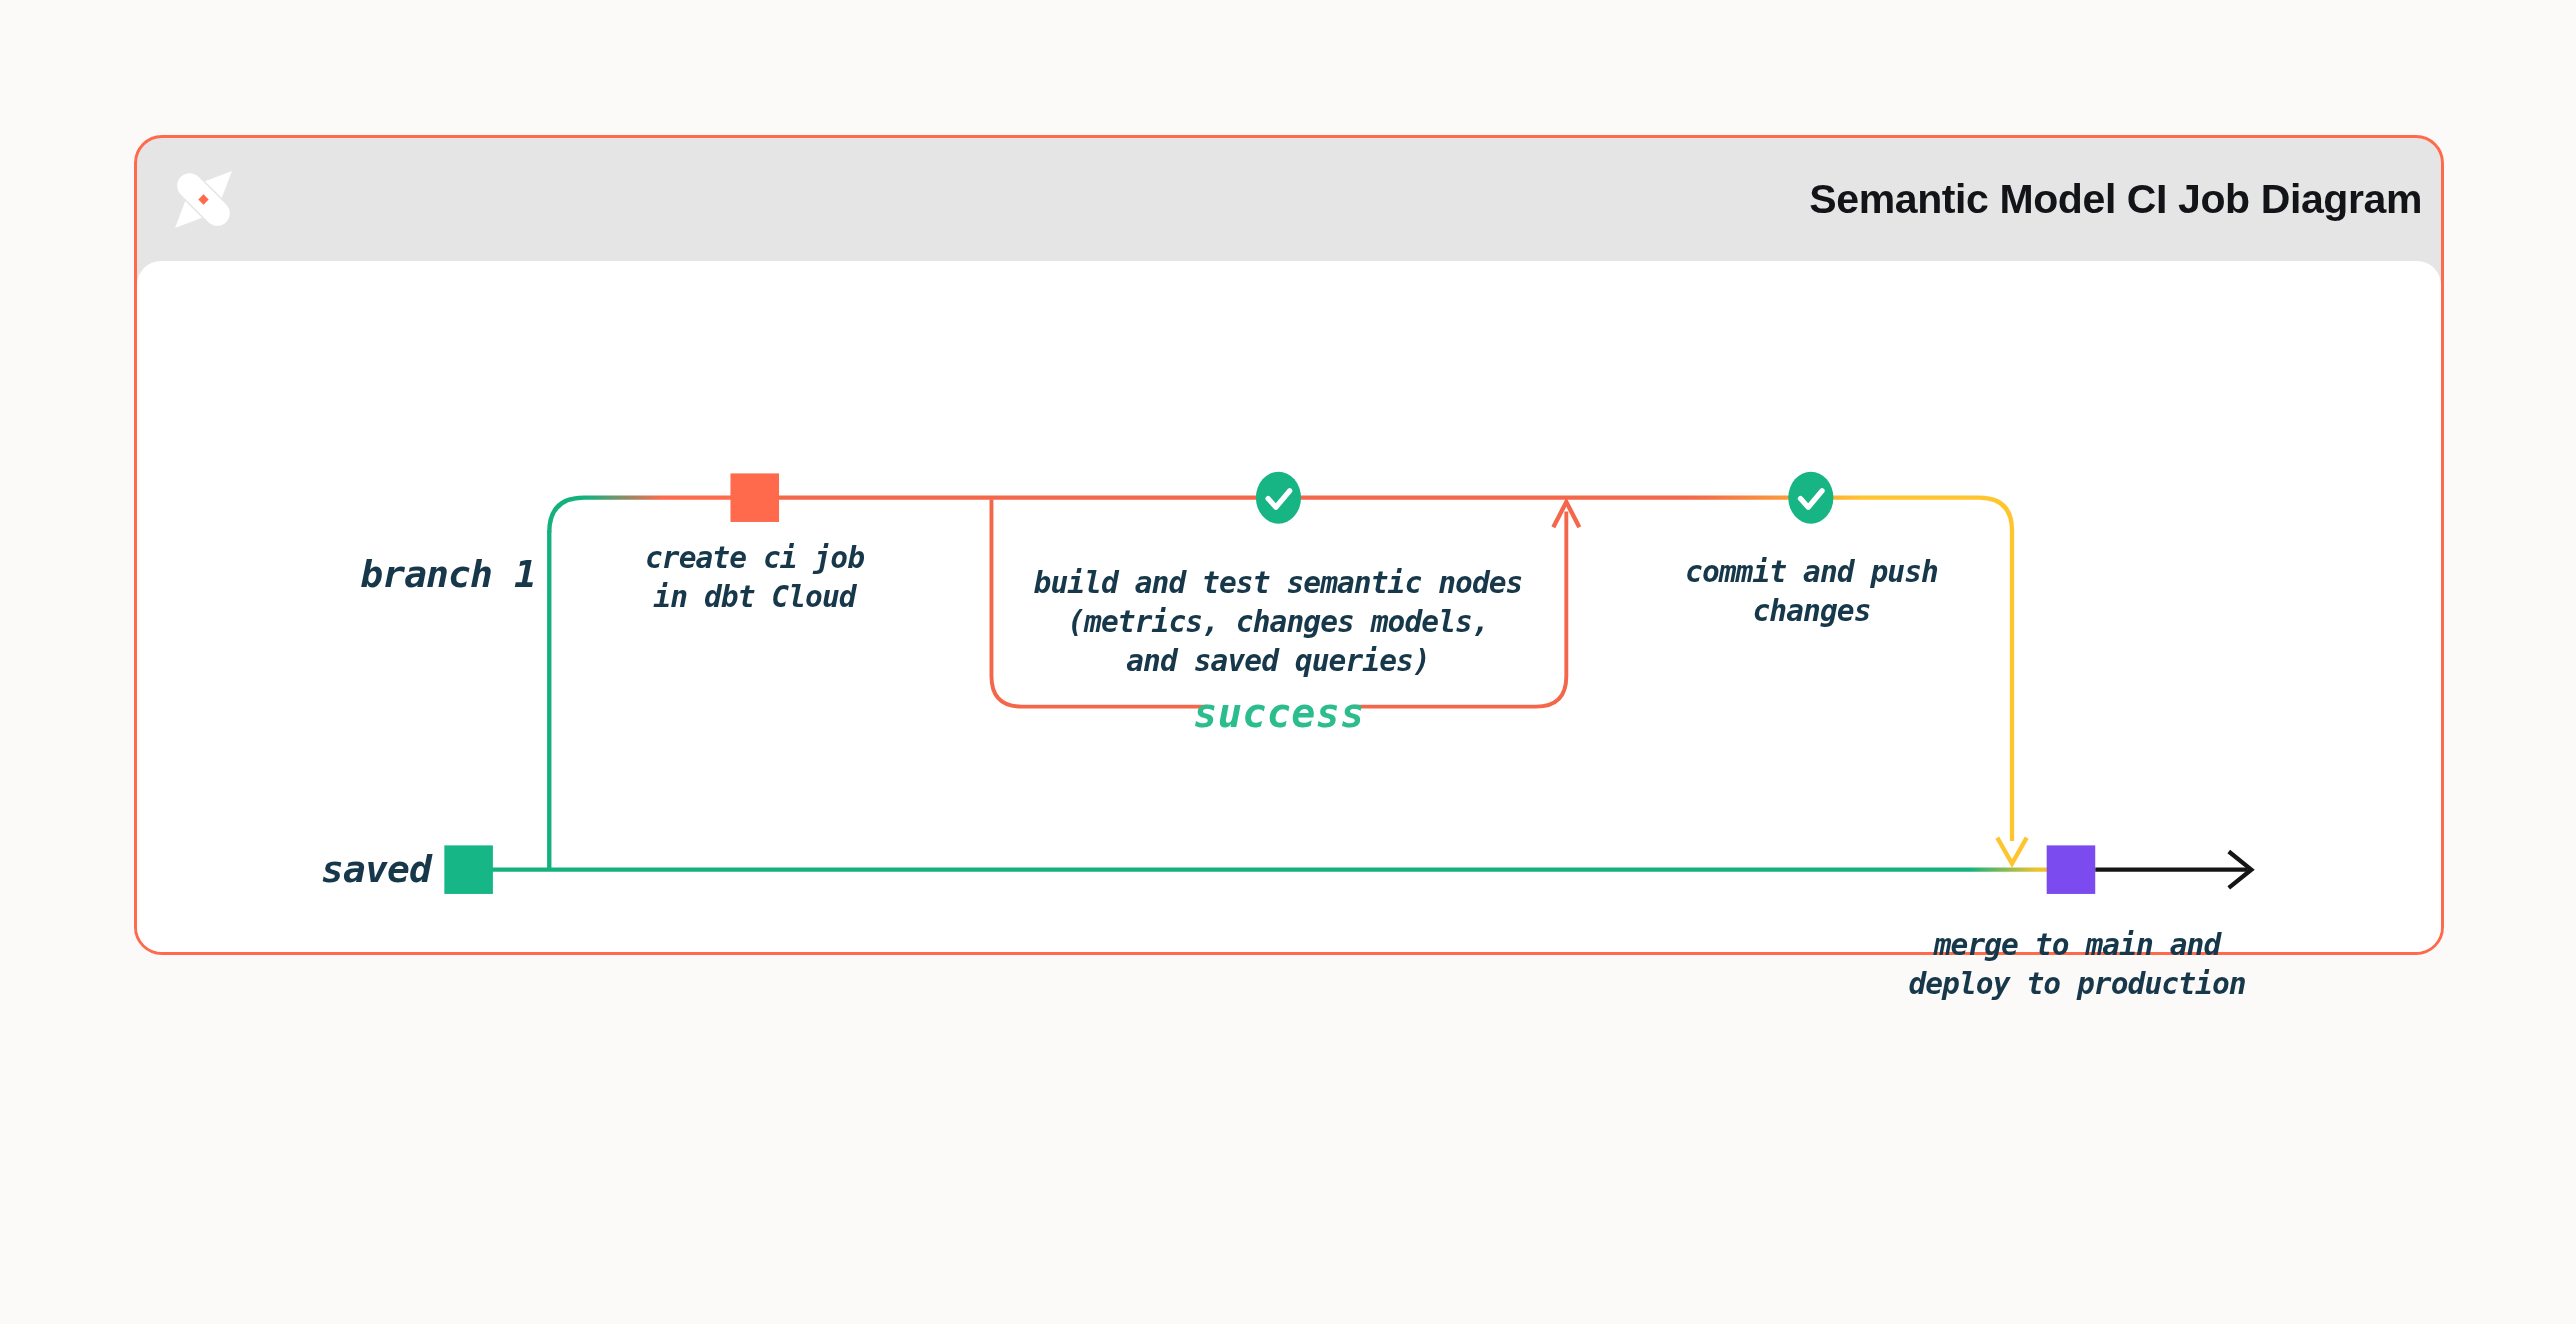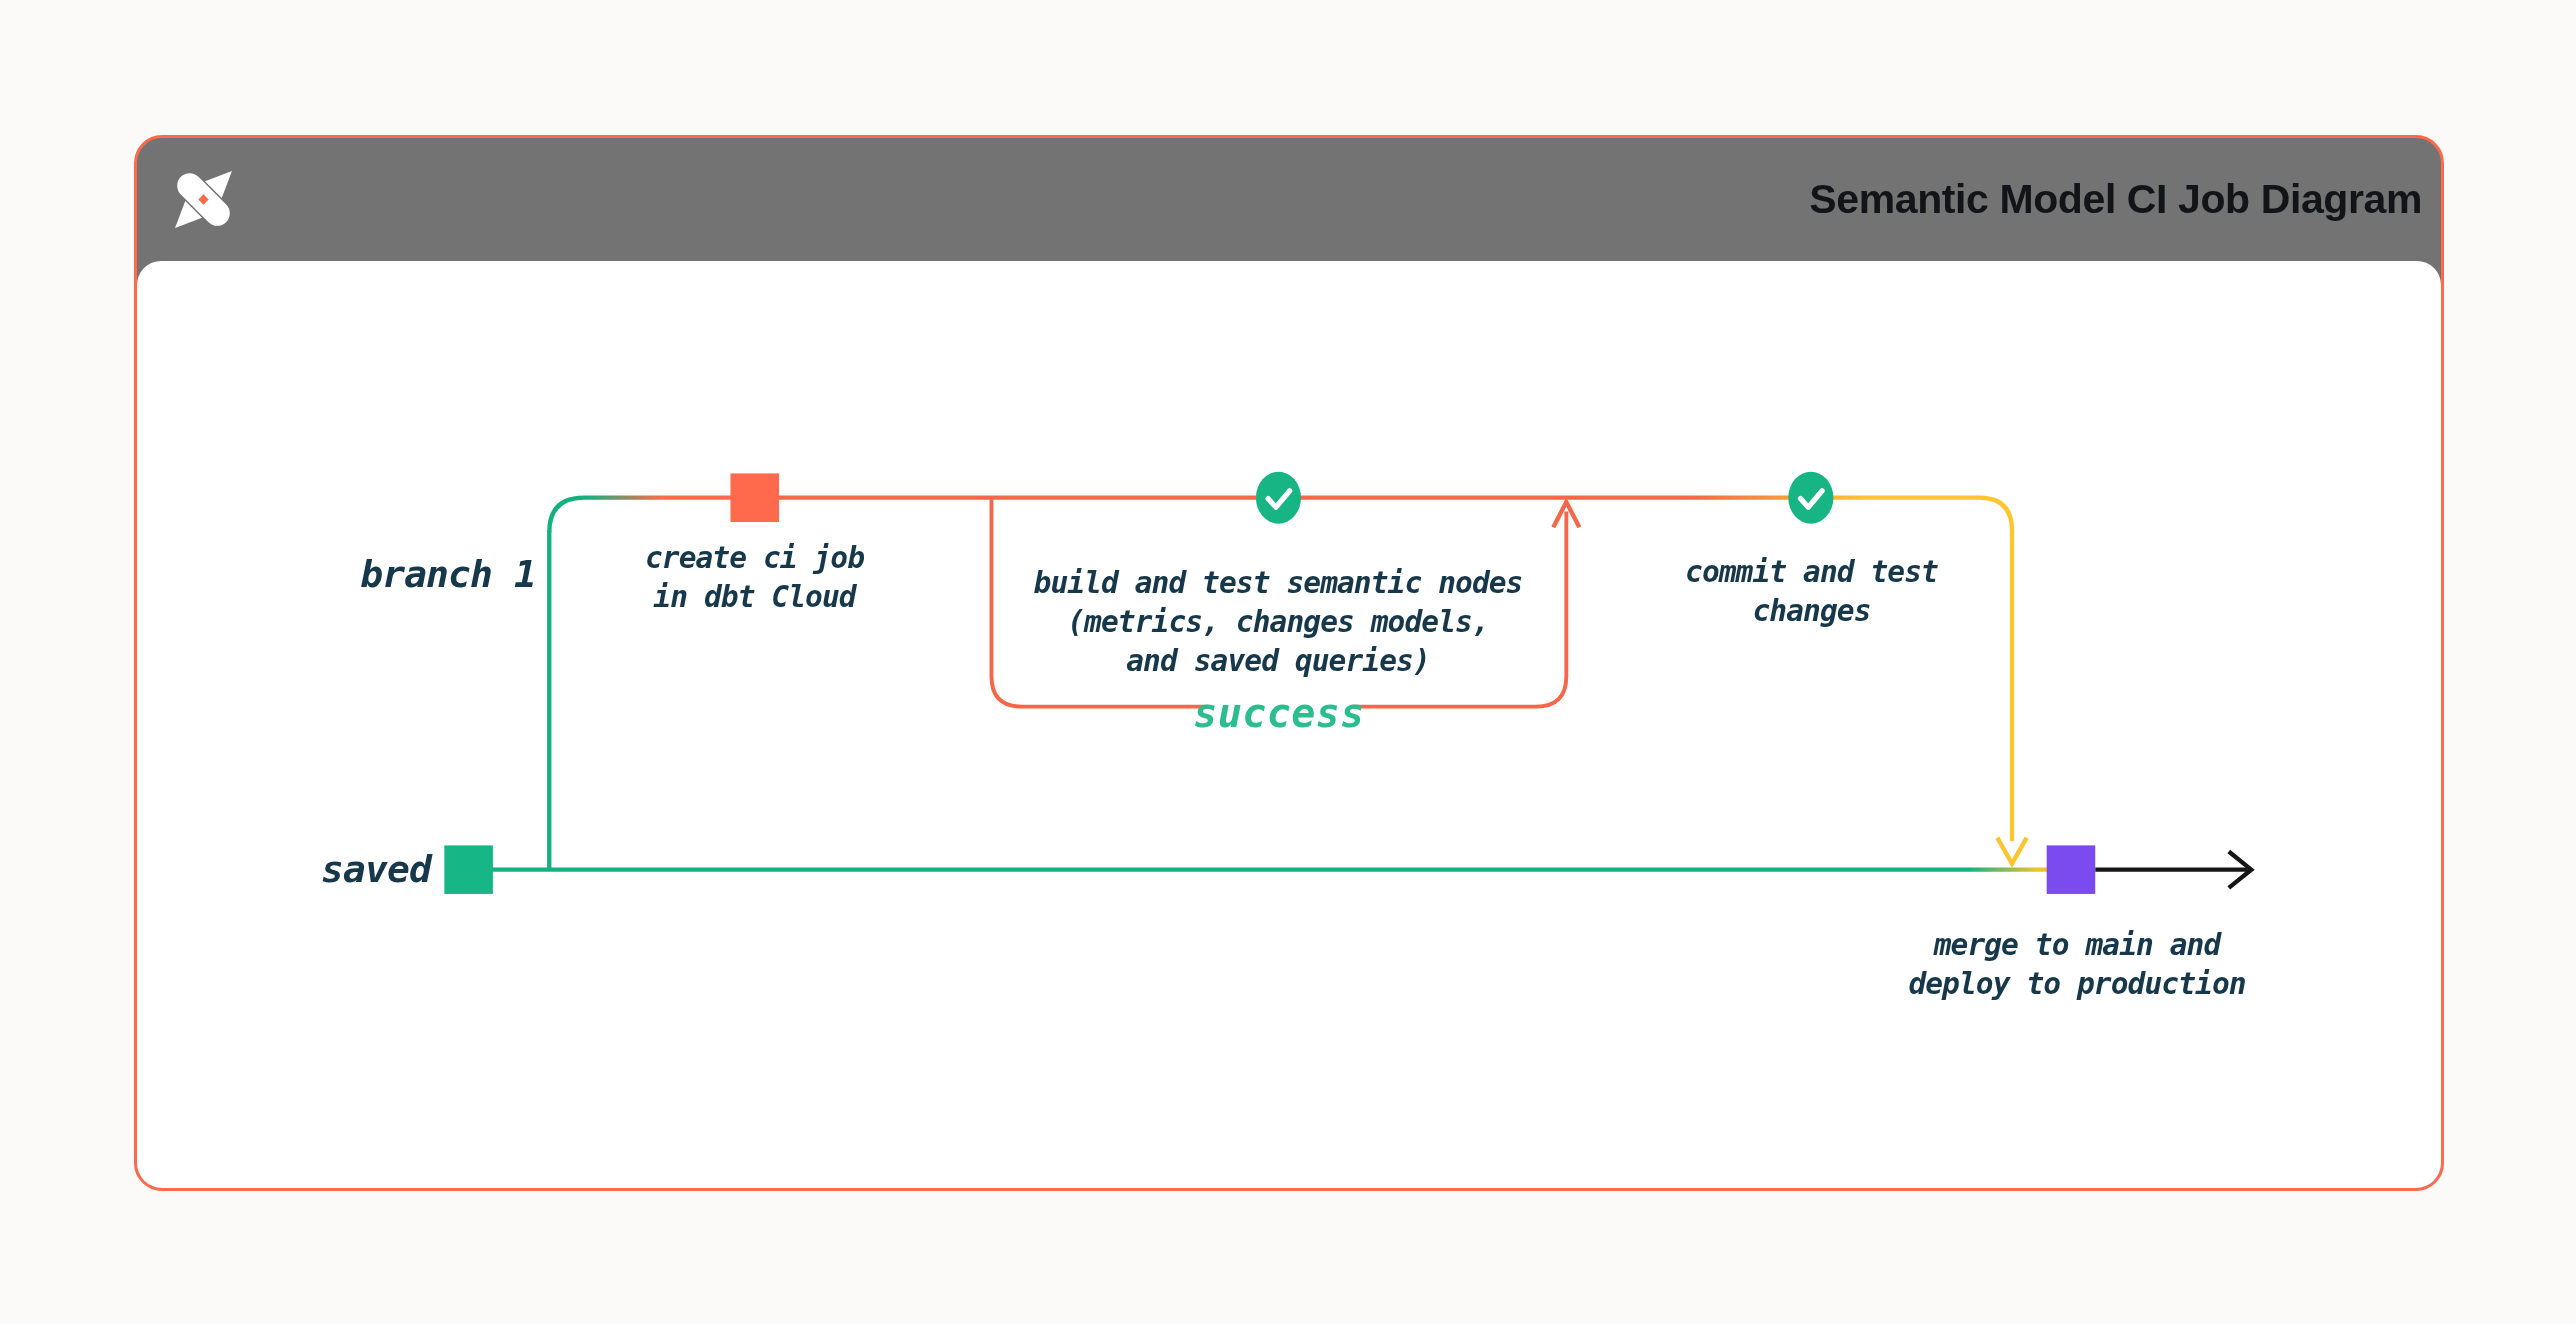--- a/index.html
+++ b/index.html
@@ -3,22 +3,22 @@
 <meta charset="utf-8">
 <style>
   html,body{margin:0;padding:0;}
   body{
     width:2576px;height:1324px;position:relative;overflow:hidden;
     background:#FBFAF8;
     font-family:"DejaVu Sans Mono", monospace;
   }
   
   .card{
-    position:absolute;left:134px;top:135px;width:2310px;height:1056px;
-    background:#737373;border:3.5px solid #FF6A4C;border-radius:28px;
+    position:absolute;left:134px;top:135px;width:2310px;height:820px;
+    background:#e5e5e5;border:3.5px solid #FF6A4C;border-radius:28px;
     overflow:hidden;box-sizing:border-box;
   }
   .header{
     height:123px;display:flex;align-items:center;justify-content:space-between;
     padding:0 19px 0 29.5px;
   }
   .logo{width:73px;height:73px;display:block;}
   .title{
     margin:0;font-family:"Liberation Sans", sans-serif;font-weight:700;
     font-size:41px;letter-spacing:-0.4px;color:#131417;
@@ -123,19 +123,19 @@
 </svg>
 
 <div class="mlabel lane-label branch-label">branch 1</div>
 <div class="mlabel lane-label main-label">saved</div>
 
 <div class="mlabel node-label create-label">create ci job
 in dbt Cloud</div>
 <div class="mlabel node-label build-label">build and test semantic nodes
 (metrics, changes models,
 and saved queries)</div>
-<div class="mlabel node-label commit-label">commit and test
+<div class="mlabel node-label commit-label">commit and push
 changes</div>
 <div class="mlabel node-label merge-label">merge to main and
 deploy to production</div>
 
 <div class="mlabel success-label">success</div>
 
 
 </body></html>

